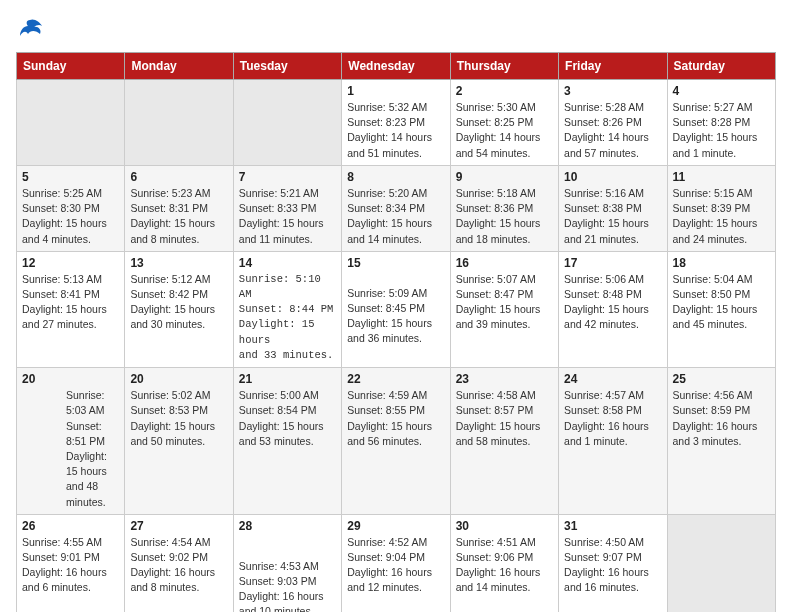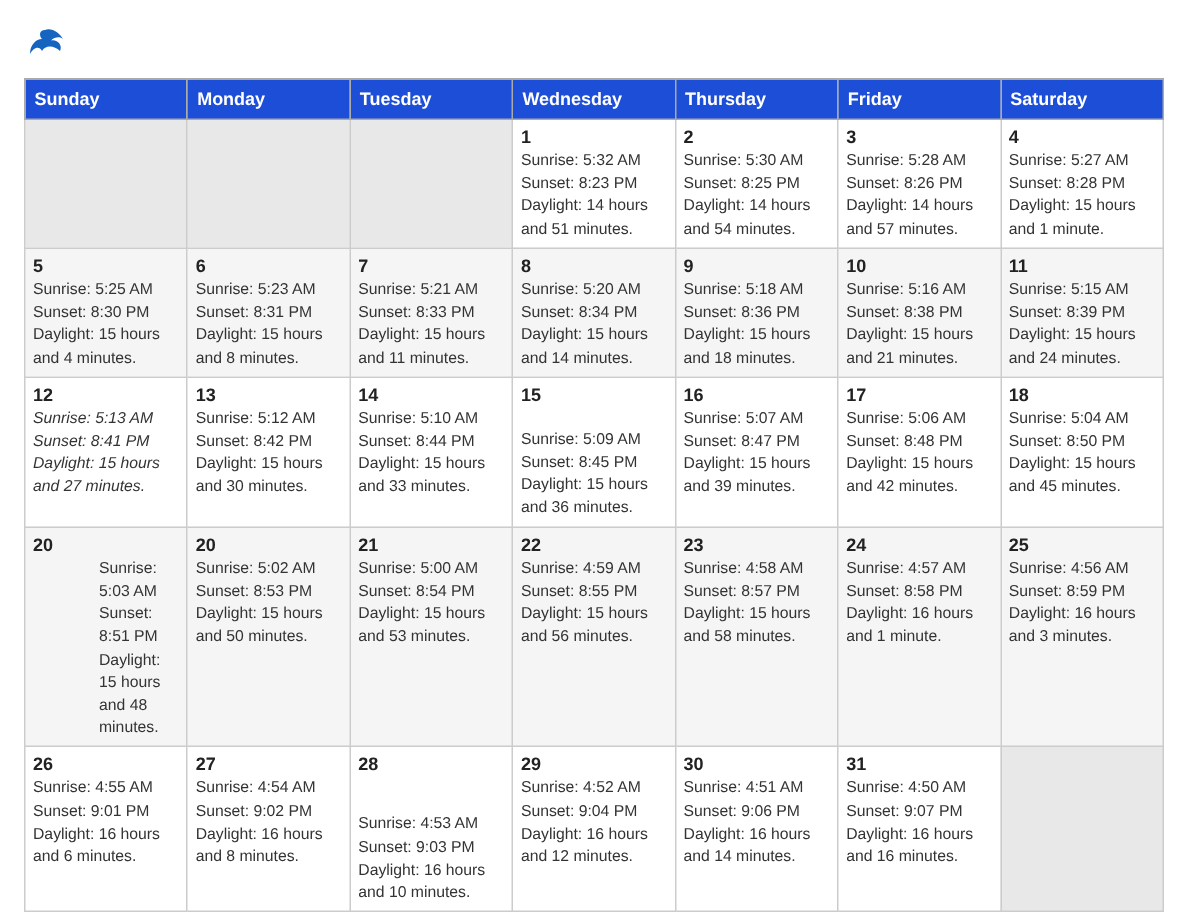--- a/index.html
+++ b/index.html
@@ -45,21 +45,21 @@
     .location {
       font-size: 16px;
       color: #444;
     }
     .calendar {
       width: 100%;
       border-collapse: collapse;
       font-size: 11px;
     }
     .calendar th {
-      background: #1d4ed8;
+      background: #b91c1c;
       color: #fff;
       text-align: left;
       padding: 6px 6px;
       font-size: 12px;
       border: 1px solid #aaa;
     }
     .calendar td {
       border: 1px solid #ccc;
       vertical-align: top;
       padding: 4px 5px;
@@ -200,35 +200,35 @@
           <div class="day-number">11</div>
           <div class="day-info" style="white-space: pre-line;">Sunrise: 5:15 AM
 Sunset: 8:39 PM
 Daylight: 15 hours
 and 24 minutes.</div>
         </td>
       </tr>
       <tr>
         <td>
           <div class="day-number">12</div>
-          <div class="day-info" style="white-space: pre-line; font-style: italic;">Sunrise: 5:13 AM
+          <div class="day-info" style="white-space: pre-line;">Sunrise: 5:13 AM
 Sunset: 8:41 PM
 Daylight: 15 hours
 and 27 minutes.</div>
         </td>
         <td>
           <div class="day-number">13</div>
           <div class="day-info" style="white-space: pre-line;">Sunrise: 5:12 AM
 Sunset: 8:42 PM
 Daylight: 15 hours
 and 30 minutes.</div>
         </td>
         <td>
           <div class="day-number">14</div>
-          <div class="day-info" style="white-space: pre-line;">Sunrise: 5:10 AM
+          <div class="day-info" style="white-space: pre-line; font-family: Liberation Mono, monospace;">Sunrise: 5:10 AM
 Sunset: 8:44 PM
 Daylight: 15 hours
 and 33 minutes.</div>
         </td>
         <td>
           <div class="day-number">15</div>
           <div class="day-info" style="white-space: pre-line; margin-top: 16px;">Sunrise: 5:09 AM
 Sunset: 8:45 PM
 Daylight: 15 hours
 and 36 minutes.</div>

